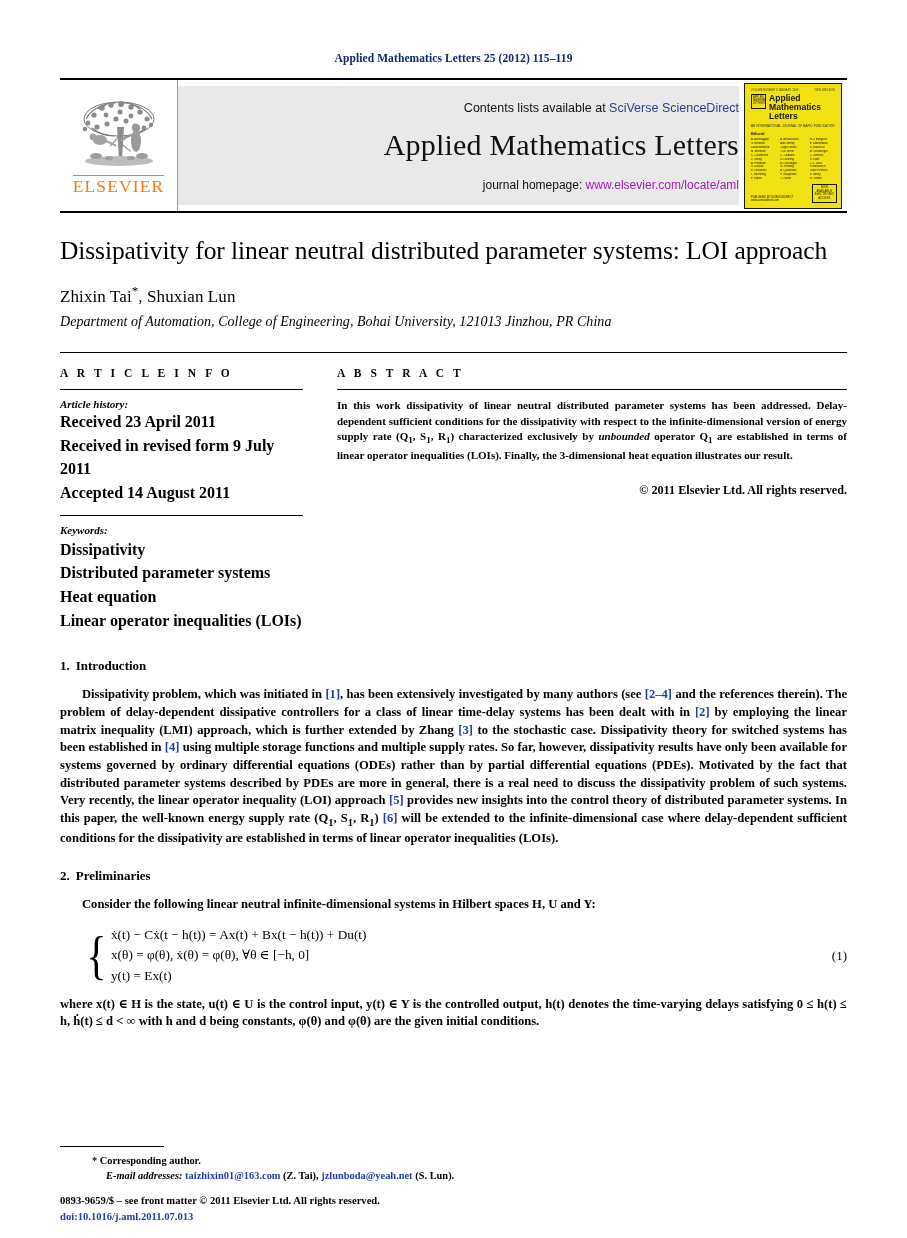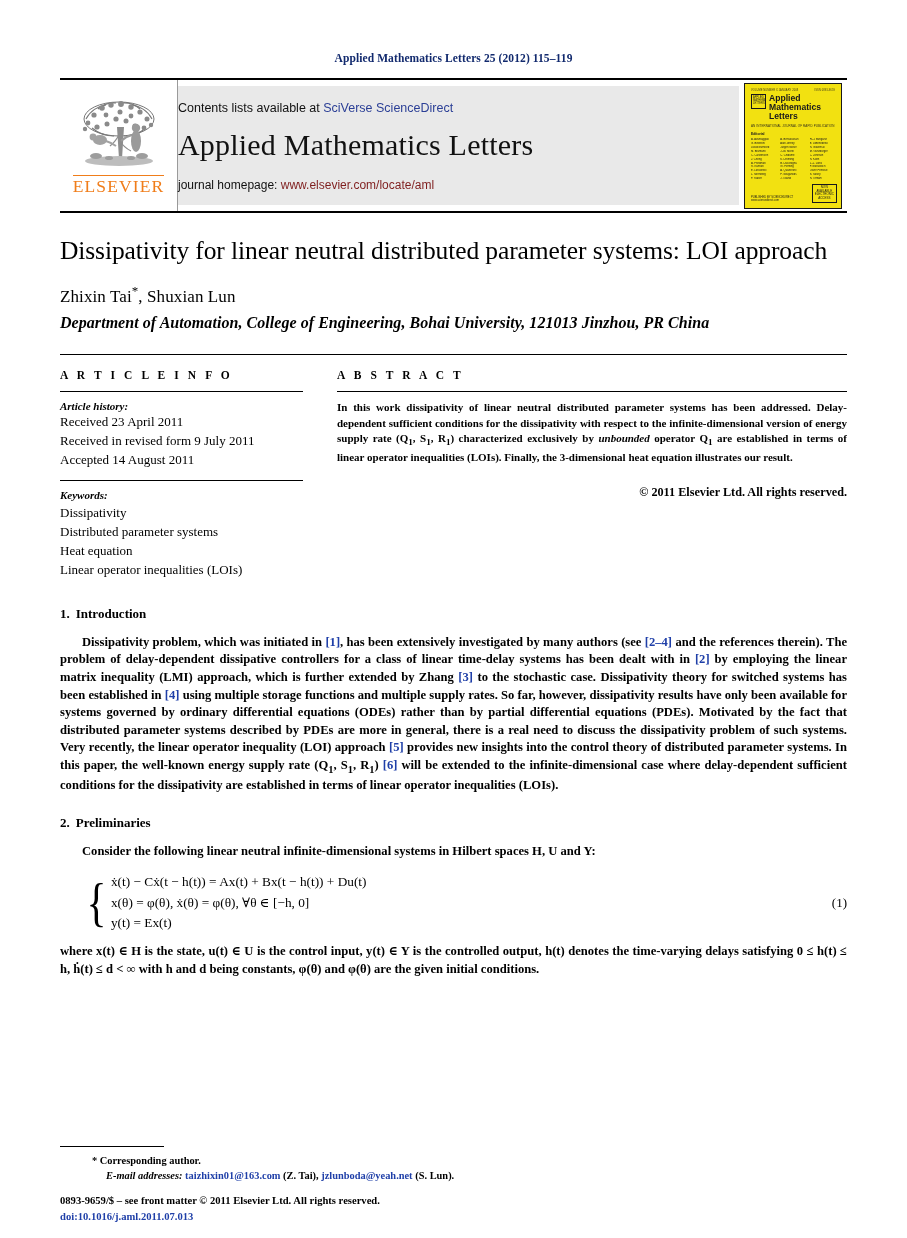--- a/index.html
+++ b/index.html
@@ -64,21 +64,21 @@
     border-top: 1.6px solid #f07d1a;
     padding-top: 1px;
     line-height: 1.05;
   }
   .banner {
     flex: 1 1 auto;
     background: #e9e9e9;
     margin: 6px 0 6px 0;
     display: flex;
     flex-direction: column;
-    align-items: flex-start;
+    align-items: flex-end;
     justify-content: center;
     text-align: center;
     position: relative;
   }
   .banner .contents-line {
     font-family: "Liberation Sans", sans-serif;
     font-size: 12.5px;
     color: #111;
     margin-top: 4px;
   }
@@ -89,21 +89,21 @@
     color: #111;
     margin: 13px 0 16px 0;
     letter-spacing: .2px;
   }
   .banner .homepage-line {
     font-family: "Liberation Sans", sans-serif;
     font-size: 12px;
     color: #111;
     margin-bottom: 3px;
   }
-  .banner .homepage-line a { color: #7f1d1d; text-decoration: none; }
+  .banner .homepage-line a { color: #a21caf; text-decoration: none; }
 
   .cover-thumb {
     width: 108px;
     flex: 0 0 108px;
     display: flex;
     align-items: center;
     justify-content: center;
   }
   .cover-card {
     width: 98px;
@@ -149,23 +149,23 @@
     margin: 0;
     letter-spacing: -.1px;
   }
   .authors {
     font-size: 17px;
     margin-top: 17px;
     letter-spacing: .1px;
   }
   .authors sup { font-size: 13px; }
   .affiliation {
-    font-size: 16px;
+    font-size: 14px;
     font-style: italic;
-    font-weight: bold;
+    font-weight: normal;
     margin-top: 7px;
     letter-spacing: .05px;
   }
 
   
   .info-abstract {
     margin-top: 22px;
     border-top: 1.6px solid #000;
     padding-top: 14px;
     display: flex;
@@ -181,22 +181,22 @@
     letter-spacing: 3.1px;
   }
   .rule { border-top: 1.3px solid #000; margin: 10px 0 8px 0; }
 
   .hist-title, .kw-title {
     font-style: italic;
     font-weight: bold;
     font-size: 11px;
   }
   .hist-line, .kw-line {
-    font-size: 13px;
-    font-weight: normal;
+    font-size: 16px;
+    font-weight: bold;
     line-height: 1.48;
   }
   .kw-block { margin-top: 2px; }
 
   .abstract-body {
     font-size: 11px;
     font-weight: bold;
     line-height: 1.43;
     text-align: justify;
     text-justify: inter-word;

